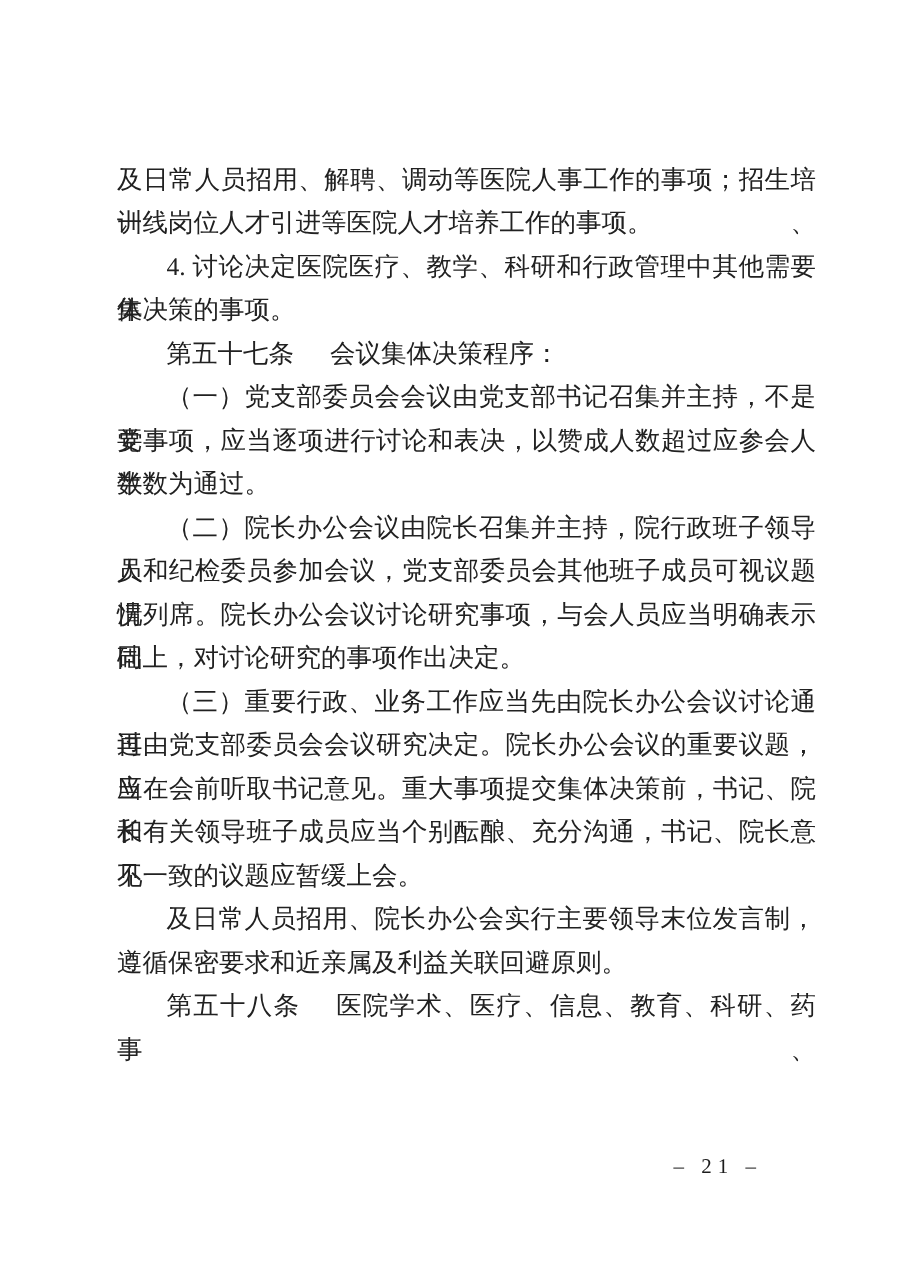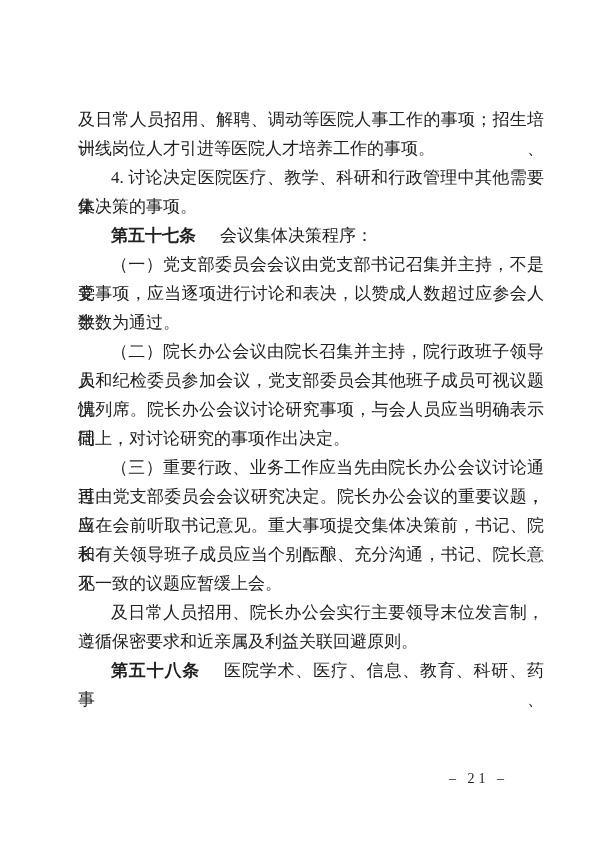--- a/index.html
+++ b/index.html
@@ -31,21 +31,21 @@
     text-align-last: left;
   }
   .line.fill {
     white-space: normal;
     text-align-last: justify;
   }
   .line.indent {
     text-indent: 33px;
   }
   .article-no {
-    font-weight: 700;
+    font-weight: 400;
     margin-right: 24px;
   }
   .footer-pagenum {
     position: absolute;
     top: 771px;
     right: 92px;
     font-size: 14px;
     letter-spacing: 4px;
     color: #1c1c1c;
     text-align: center;

